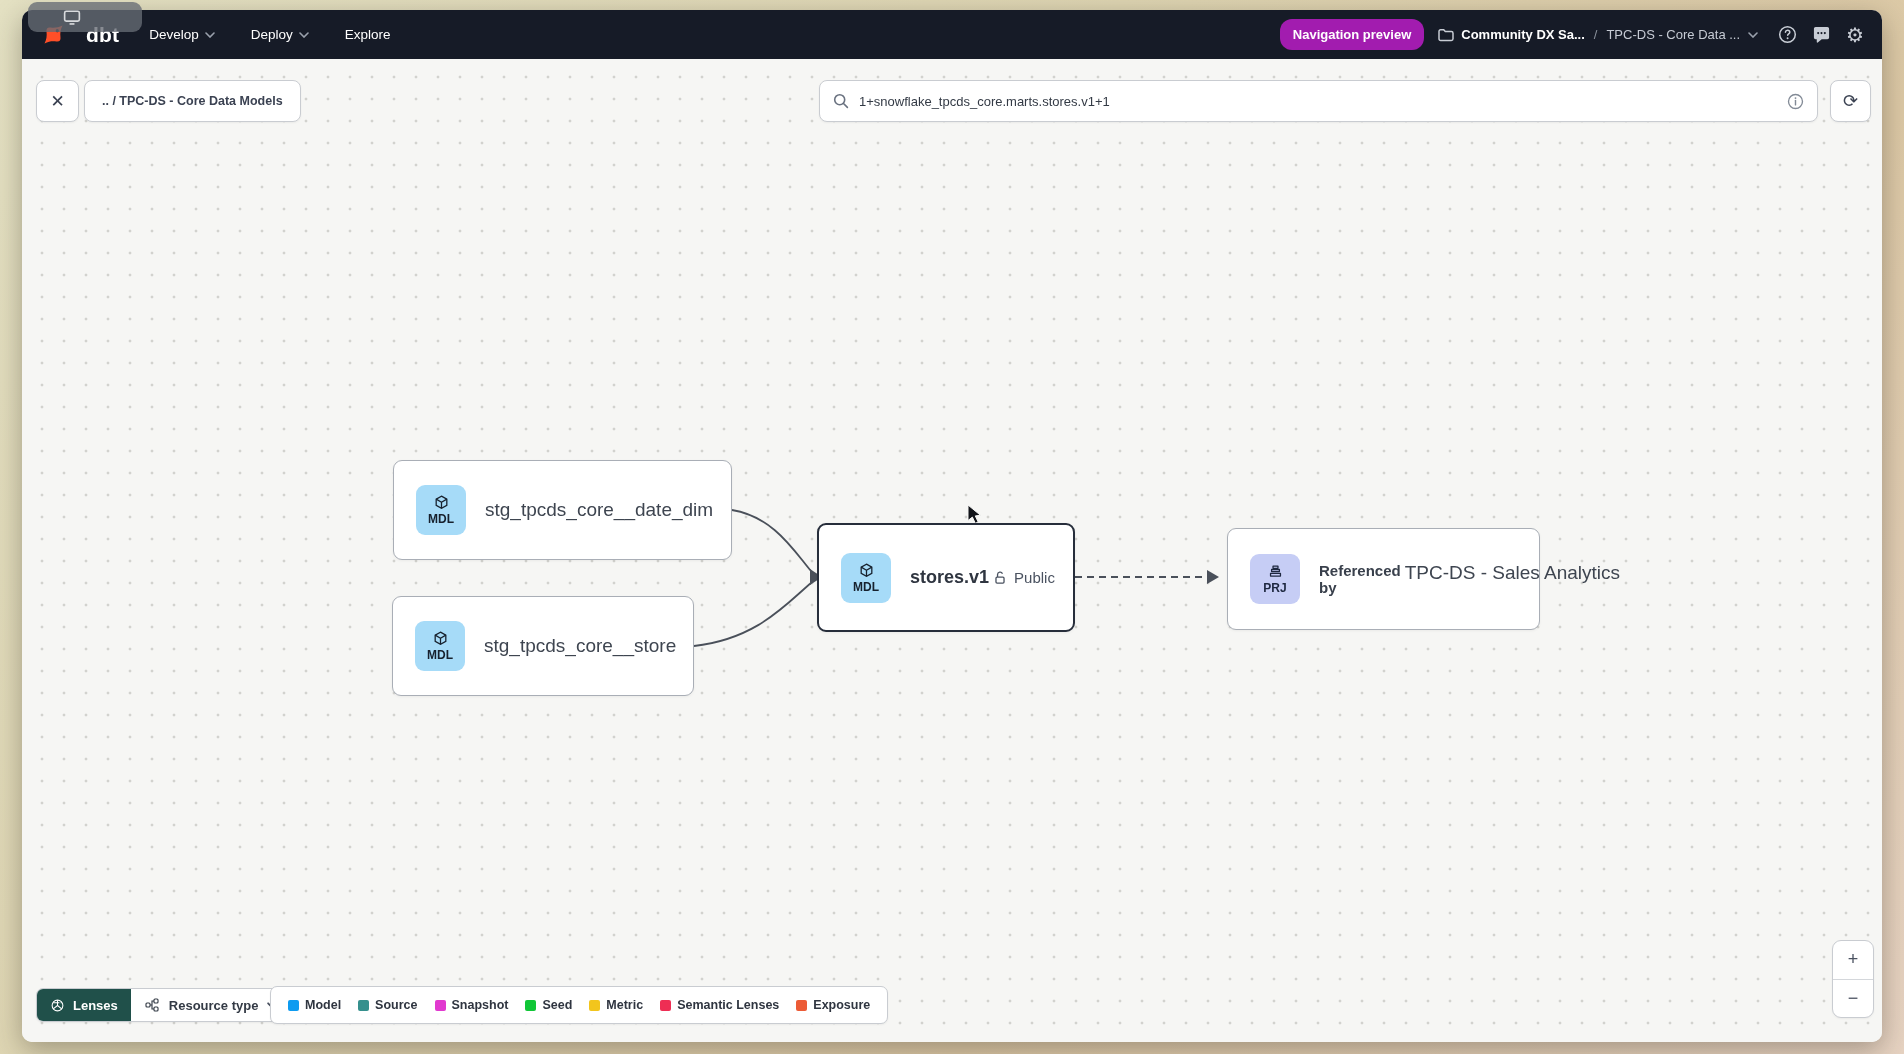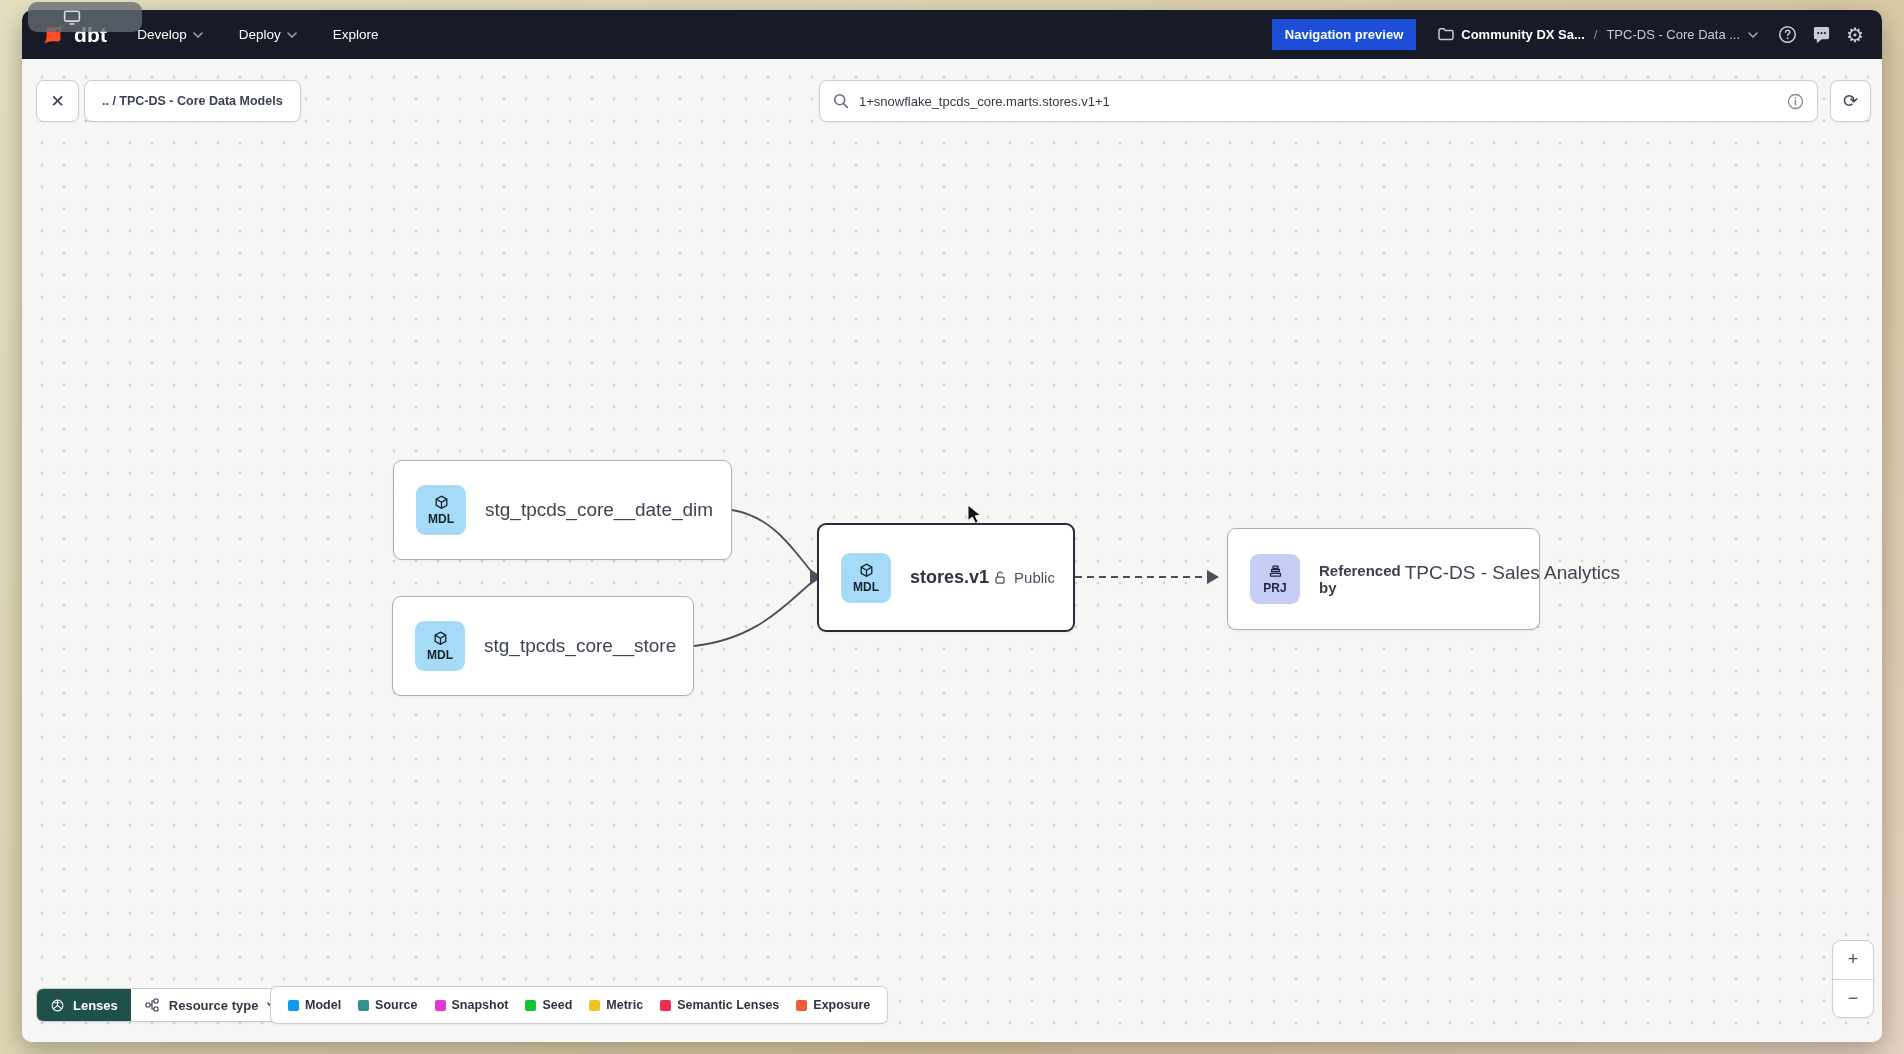--- a/index.html
+++ b/index.html
@@ -6,30 +6,30 @@
     font-family:"Liberation Sans",sans-serif;
     background:linear-gradient(135deg,#e4e1c3 0%,#ded5b2 38%,#dcc8a5 68%,#e7d3c2 100%);}
   *{box-sizing:border-box;}
 
   .app{position:absolute;left:22px;top:10px;width:1860px;height:1032px;background:#f6f6f4;
     border-radius:10px;box-shadow:0 8px 28px rgba(40,35,25,.35);overflow:hidden;
     display:flex;flex-direction:column;}
 
   
   .topnav{height:49px;background:#161b27;display:flex;align-items:center;padding:0 18px;flex:0 0 auto;}
-  .logo{display:flex;align-items:center;gap:7px;margin-right:30px;}
+  .logo{display:flex;align-items:center;gap:19px;margin-right:30px;}
   .logo-text{color:#fff;font-size:21px;font-weight:700;letter-spacing:.2px;}
   .nav-item{display:flex;align-items:center;gap:6px;color:#fff;font-size:13.5px;font-weight:400;
     margin-right:36px;cursor:pointer;}
   .nav-item .chev{color:#9aa1ac;display:flex;}
   .nav-spacer{flex:1;}
-  .preview-badge{background:#1d4ed8;color:#fff;font-size:13px;font-weight:700;padding:8px 13px;
-    border-radius:0;margin-right:22px;white-space:nowrap;}
+  .preview-badge{background:#a21caf;color:#fff;font-size:13px;font-weight:700;padding:8px 13px;
+    border-radius:12px;margin-right:14px;white-space:nowrap;}
   .crumbs{display:flex;align-items:center;gap:9px;white-space:nowrap;}
-  .crumb-project{color:#fff;font-size:13px;font-weight:700;display:flex;align-items:flex-start;gap:7px;}
+  .crumb-project{color:#fff;font-size:13px;font-weight:700;display:flex;align-items:flex-end;gap:7px;}
   .crumb-sep{color:#8a919c;font-size:13px;}
   .crumb-section{color:#c6cbd4;font-size:13px;display:flex;align-items:center;gap:8px;}
   .nav-icons{display:flex;align-items:center;gap:15px;margin-left:20px;color:#c8cdd5;}
   .nav-icons .gear{font-size:20px;line-height:1;color:#c8cdd5;}
 
   
   .canvas{position:relative;flex:1;background-color:#f6f6f4;
     background-image:radial-gradient(#d2d2ce 1.2px,transparent 1.7px);
     background-size:22px 22px;background-position:9px 7px;}
 

